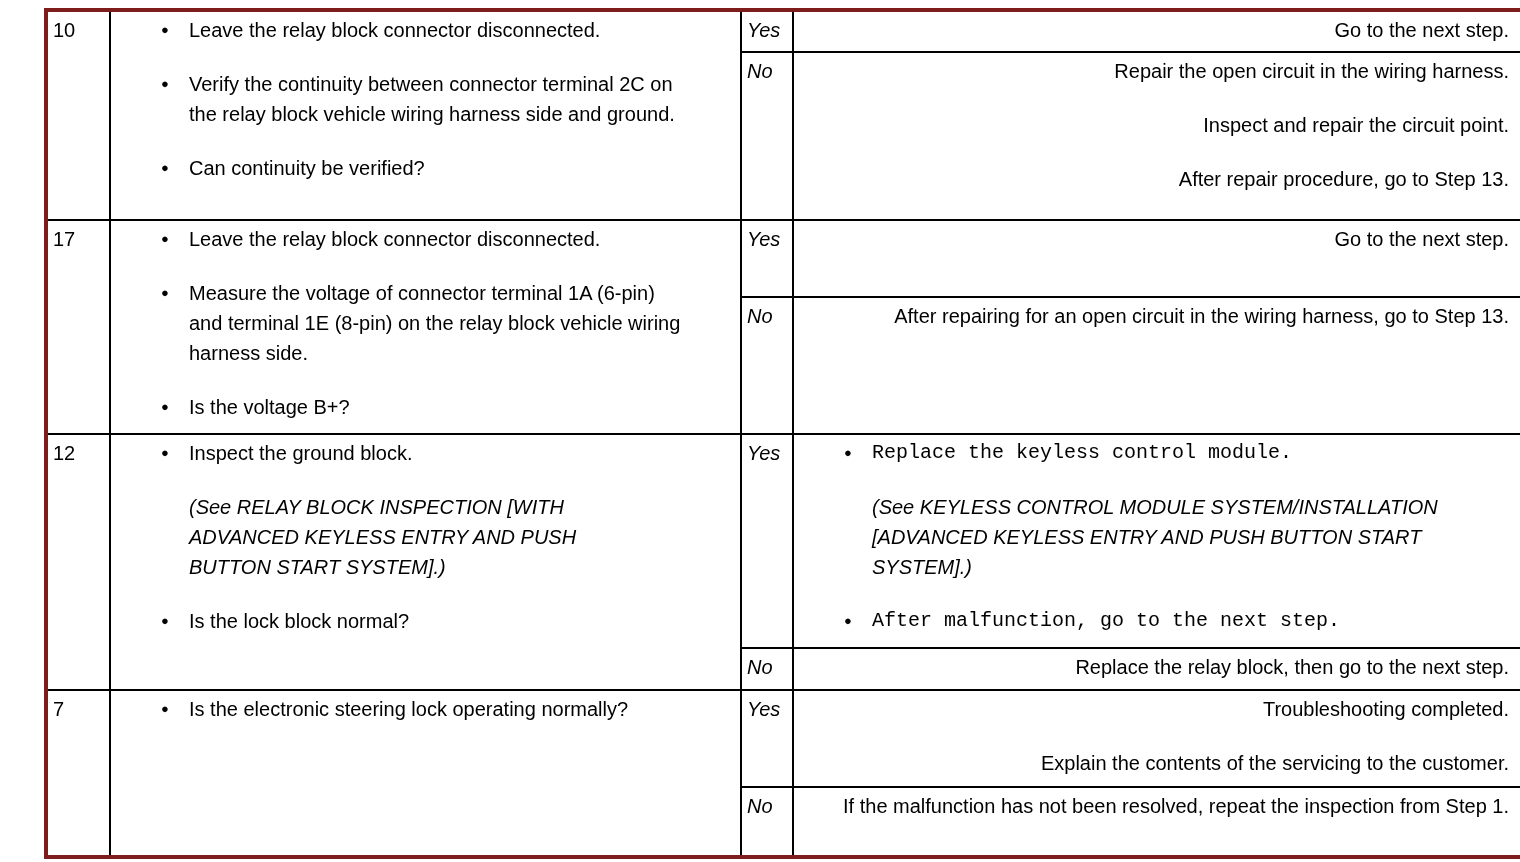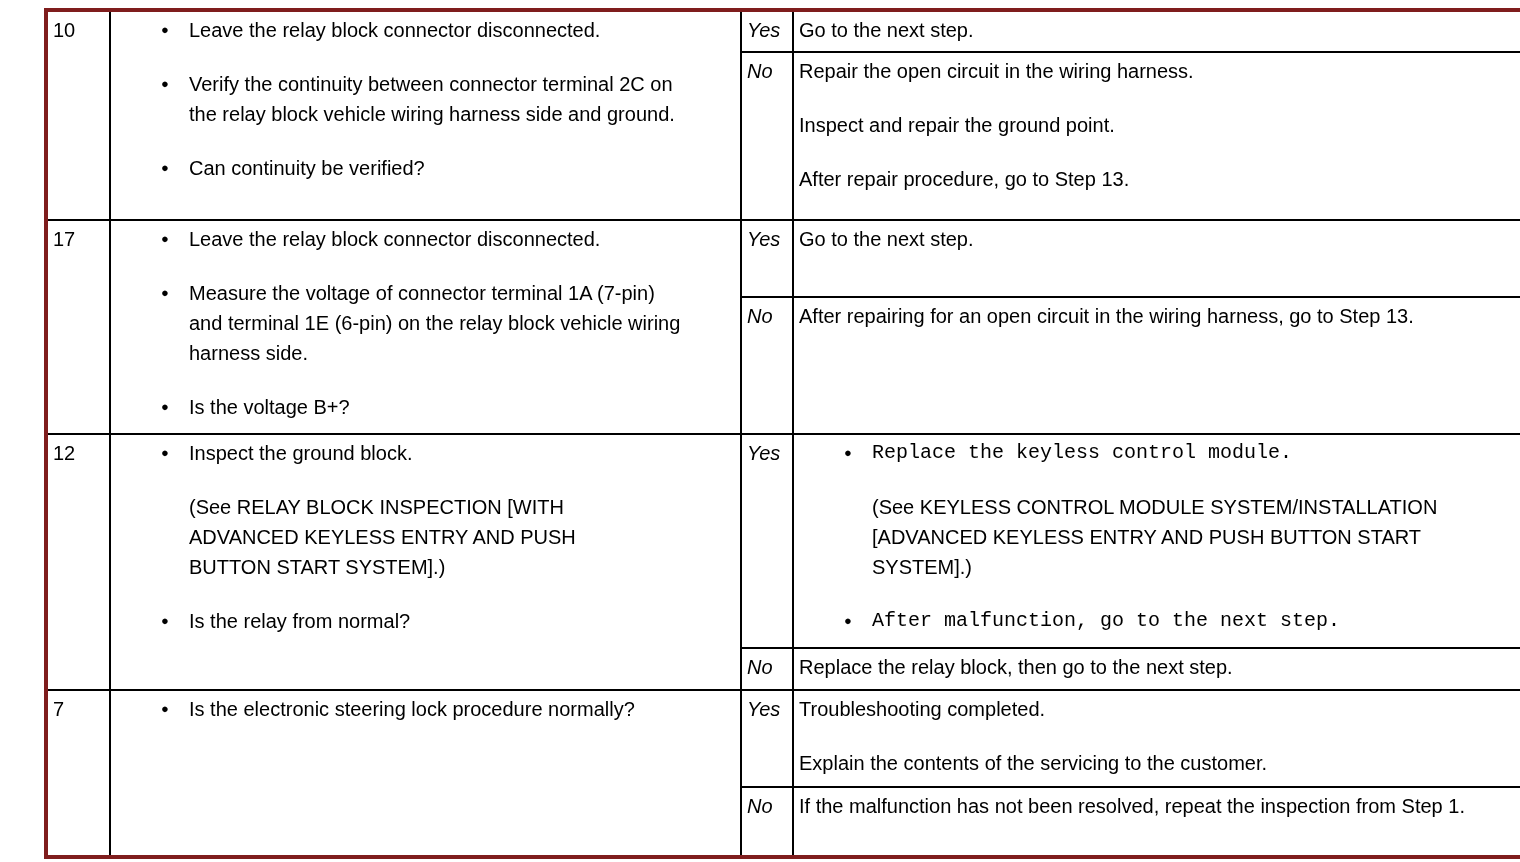--- a/index.html
+++ b/index.html
@@ -29,21 +29,21 @@
     font-size: 20px;
     line-height: 30px;
     padding: 3px 5px 3px 5px;
     overflow: hidden;
   }
   td.step-cell  { padding-left: 4px; }
   td.answer-cell{ padding-left: 4px; font-style: italic; }
   td.action-cell{ padding-left: 6px; }
 
   
-  .para { margin: 0 0 24px 0; }
+  .para { margin: 0 0 24px 0; text-align: right; }
   .para:last-child { margin-bottom: 0; }
   td.action-cell .para { max-width: 710px; }
 
   
   .bi {
     display: flex;
     align-items: flex-start;
     margin: 0 0 24px 0;
     padding-left: 45px;
   }
@@ -51,21 +51,21 @@
   .bullet {
     flex: 0 0 28px;
     font-size: 13px;
     line-height: 30px;
   }
   .bi-body { flex: 1 1 auto; }
   td.inspection-cell .bi-text { max-width: 500px; }
   td.inspection-cell .note    { max-width: 470px; }
   td.action-cell     .bi-text { max-width: 620px; font-family: Liberation Mono, monospace; }
   td.action-cell     .note    { max-width: 600px; }
-  .note { margin: 24px 0 0 0; }
+  .note { margin: 24px 0 0 0; font-style: italic; }
 </style>
 </head>
 <body>
 
 <div class="page">
   <table class="ts">
     <colgroup>
       <col style="width:64px">
       <col style="width:631px">
       <col style="width:52px">
@@ -103,40 +103,40 @@
       <td class="action-cell">
         <p class="para">Go to the next step.</p>
       </td>
     </tr>
     <tr style="height:168px">
       <td class="answer-cell">
         <div>No</div>
       </td>
       <td class="action-cell">
         <p class="para">Repair the open circuit in the wiring harness.</p>
-        <p class="para">Inspect and repair the ground point.</p>
+        <p class="para">Inspect and repair the circuit point.</p>
         <p class="para">After repair procedure, go to Step 13.</p>
       </td>
     </tr>
 
     <tr style="height:77px">
       <td class="step-cell" rowspan="2">
         <div>17</div>
       </td>
       <td class="inspection-cell" rowspan="2">
         <div class="bi">
           <span class="bullet">●</span>
           <div class="bi-body">
                 <div class="bi-text">Leave the relay block connector disconnected.</div>
               </div>
         </div>
         <div class="bi">
           <span class="bullet">●</span>
           <div class="bi-body">
-                <div class="bi-text">Measure the voltage of connector terminal 1A (7-pin) and terminal 1E (6-pin) on the relay block vehicle wiring harness side.</div>
+                <div class="bi-text">Measure the voltage of connector terminal 1A (6-pin) and terminal 1E (8-pin) on the relay block vehicle wiring harness side.</div>
               </div>
         </div>
         <div class="bi">
           <span class="bullet">●</span>
           <div class="bi-body">
                 <div class="bi-text">Is the voltage B+?</div>
               </div>
         </div>
       </td>
       <td class="answer-cell">
@@ -163,21 +163,21 @@
         <div class="bi">
           <span class="bullet">●</span>
           <div class="bi-body">
             <div class="bi-text">Inspect the ground block.</div>
             <p class="note">(See RELAY BLOCK INSPECTION [WITH ADVANCED KEYLESS ENTRY AND PUSH BUTTON START SYSTEM].)</p>
           </div>
         </div>
         <div class="bi">
           <span class="bullet">●</span>
           <div class="bi-body">
-                <div class="bi-text">Is the relay from normal?</div>
+                <div class="bi-text">Is the lock block normal?</div>
               </div>
         </div>
       </td>
       <td class="answer-cell">
         <div>Yes</div>
       </td>
       <td class="action-cell">
         <div class="bi">
           <span class="bullet">●</span>
           <div class="bi-body">
@@ -203,21 +203,21 @@
     </tr>
 
     <tr style="height:97px">
       <td class="step-cell" rowspan="2">
         <div>7</div>
       </td>
       <td class="inspection-cell" rowspan="2">
         <div class="bi">
           <span class="bullet">●</span>
           <div class="bi-body">
-                <div class="bi-text">Is the electronic steering lock procedure normally?</div>
+                <div class="bi-text">Is the electronic steering lock operating normally?</div>
               </div>
         </div>
       </td>
       <td class="answer-cell">
         <div>Yes</div>
       </td>
       <td class="action-cell">
         <p class="para">Troubleshooting completed.</p>
         <p class="para">Explain the contents of the servicing to the customer.</p>
       </td>

